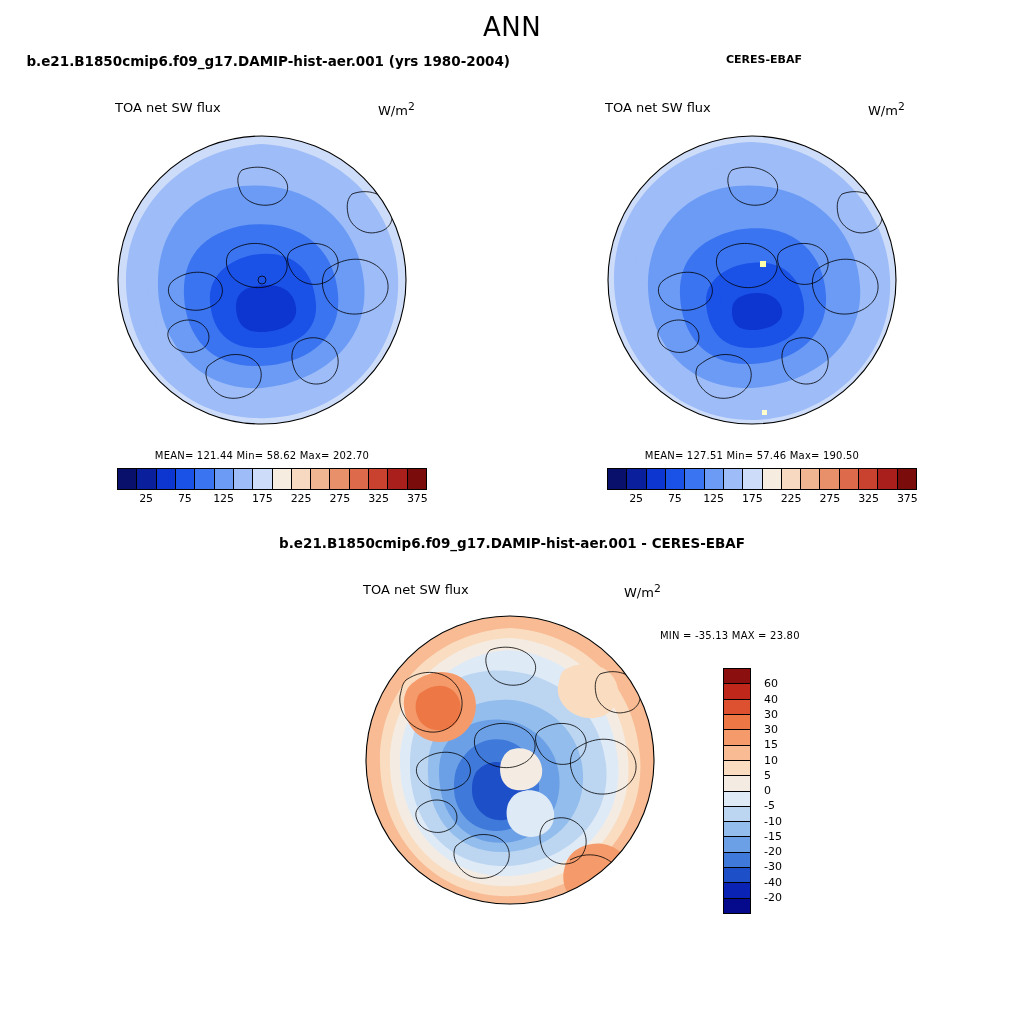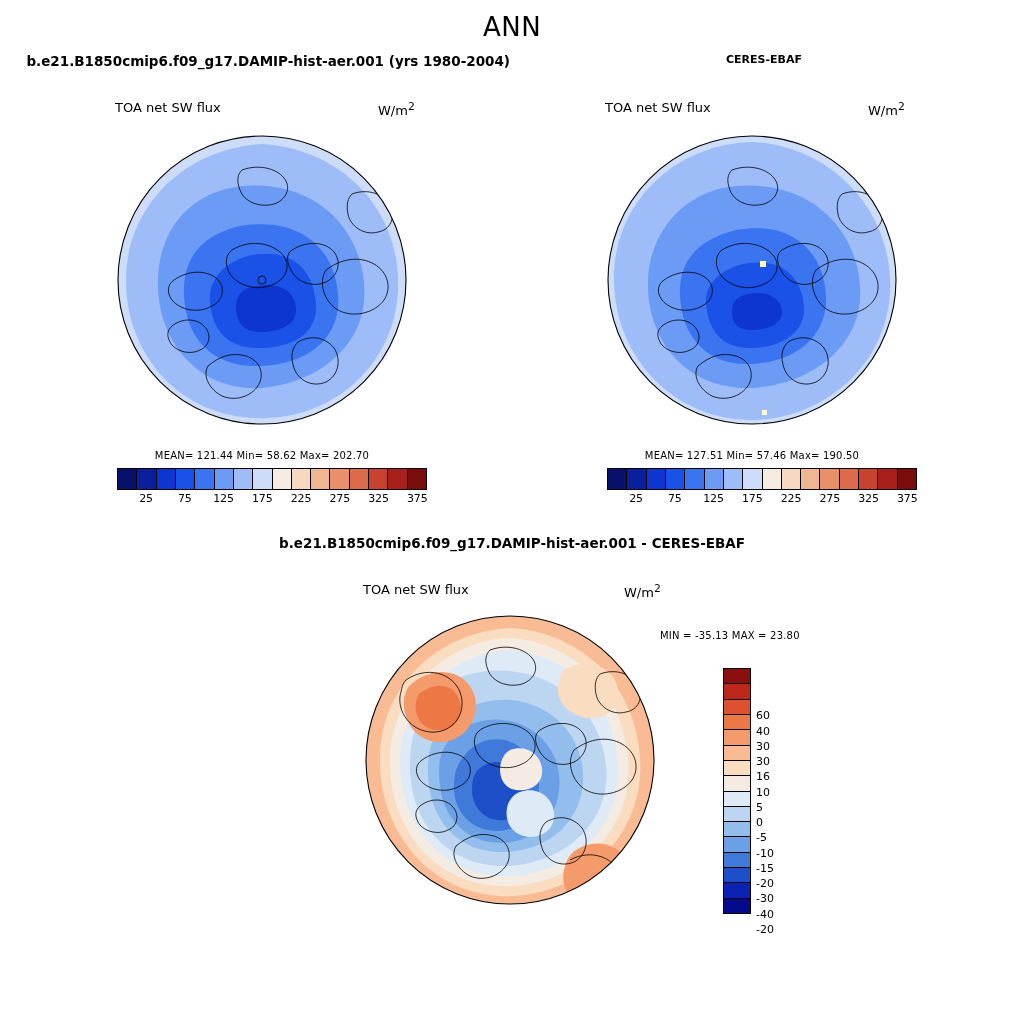--- a/index.html
+++ b/index.html
@@ -69,24 +69,23 @@
     width: 26px;
   }
   .cbar-v > div { flex: 1 1 0; width: 100%; }
   .cbar-v > div + div { border-top: 1px solid #000; }
   .cbar-v-labels {
     position: relative;
     font-size: 11px;
   }
   .cbar-v-labels span {
     position: absolute;
-    left: 0;
+    left: 8px;
     transform: translateY(-50%);
     white-space: nowrap;
-    margin-top: 32px;
   }
 </style>
 </head>
 <body>
 
 <div class="abs" id="main-title">ANN</div>
 
 <div class="abs" id="panel-title-left" style="top:53px;left:10px;width:500px;font-size:13.5px;font-weight:bold;text-align:right;">b.e21.B1850cmip6.f09_g17.DAMIP-hist-aer.001 (yrs 1980-2004)</div>
 
 <div class="abs" style="top:100px;left:115px;font-size:13px;">TOA net SW flux</div>
@@ -307,21 +306,21 @@
       <div style="background:#1d4fc8"></div>
       <div style="background:#0a23b4"></div>
     <div style="background:#050a8c"></div>
   </div>
 </div>
 <div class="abs cbar-v-labels" style="top:668px;left:756px;height:244px;width:40px;">
   <span style="top:15.25px">60</span>
   <span style="top:30.5px">40</span>
   <span style="top:45.75px">30</span>
   <span style="top:61px">30</span>
-  <span style="top:76.25px">16</span>
+  <span style="top:76.25px">15</span>
   <span style="top:91.5px">10</span>
   <span style="top:106.75px">5</span>
   <span style="top:122px">0</span>
   <span style="top:137.25px">-5</span>
   <span style="top:152.5px">-10</span>
   <span style="top:167.75px">-15</span>
   <span style="top:183px">-20</span>
   <span style="top:198.25px">-30</span>
   <span style="top:213.5px">-40</span>
   <span style="top:228.75px">-20</span>

